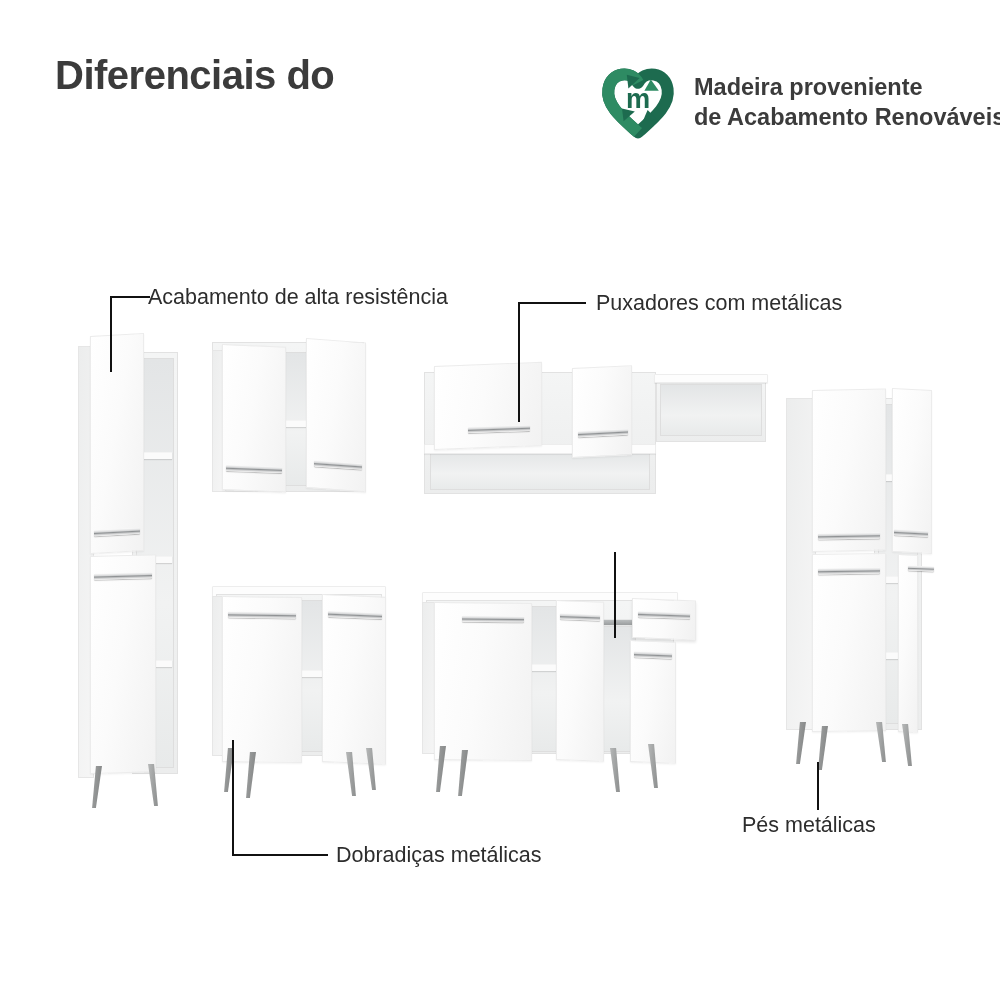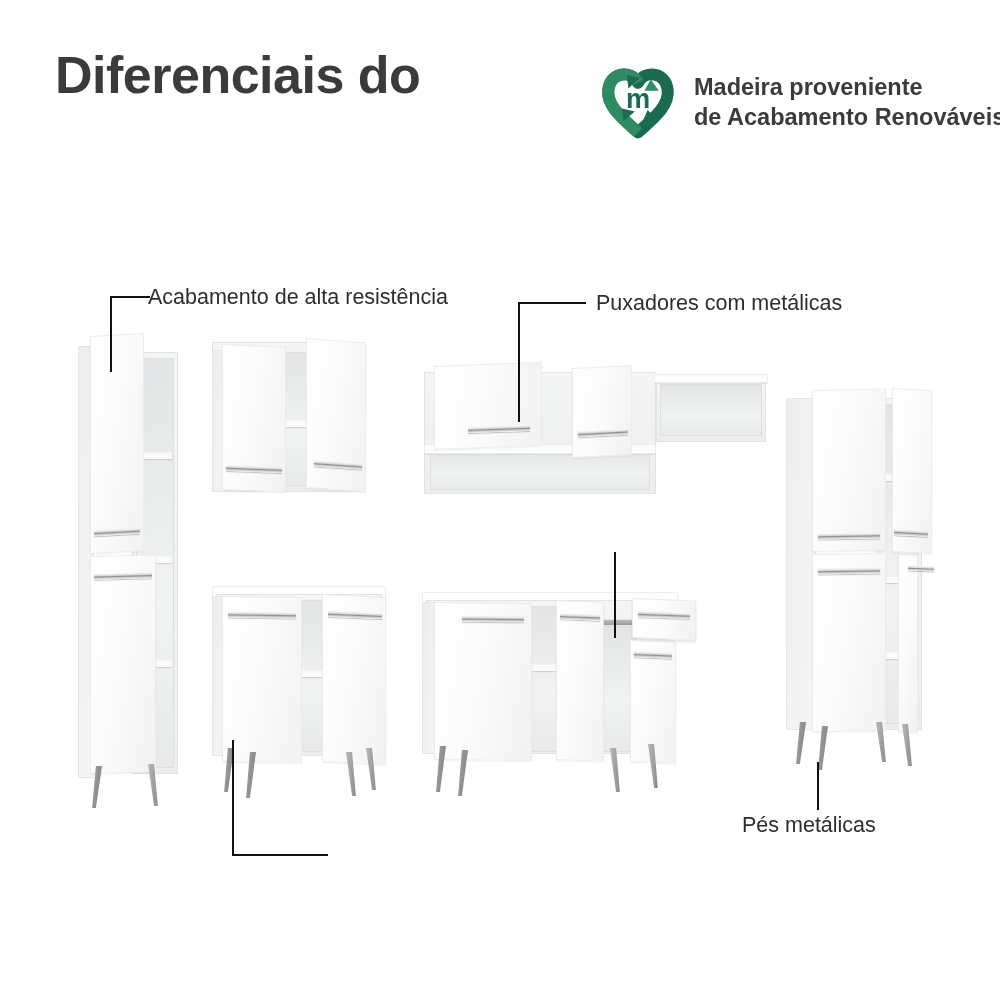--- a/index.html
+++ b/index.html
@@ -8,21 +8,21 @@
     background:#ffffff;
     font-family:"Liberation Sans","DejaVu Sans",sans-serif;
     overflow:hidden;
     position:relative;
   }
   .stage{position:absolute;left:0;top:0;width:1000px;height:1000px;}
 
   
   .title{
     position:absolute;left:55px;top:44px;width:480px;
-    font-size:52px;line-height:62px;font-weight:bold;
+    font-size:40px;line-height:62px;font-weight:bold;
     color:#3b3b3b;letter-spacing:-0.5px;
   }
   .logo-wrap{
     position:absolute;left:598px;top:62px;
     display:flex;align-items:center;gap:16px;
   }
   .logo-mark{width:80px;height:80px;flex:0 0 80px;}
   .logo-text{
     font-size:23.5px;line-height:30px;font-weight:bold;color:#3b3b3b;
     white-space:nowrap;
@@ -259,19 +259,20 @@
   <div class="callout-label" style="left:596px;top:291px;">Puxadores com metálicas</div>
 
   <div class="leader">
     <div class="leader-v" style="left:614px;top:552px;height:86px;"></div>
   </div>
 
   <div class="leader">
     <div class="leader-v" style="left:232px;top:740px;height:114px;"></div>
     <div class="leader-h" style="left:232px;top:854px;width:96px;"></div>
   </div>
+  <div class="callout-label" style="left:336px;top:843px;">Dobradiças metálicas</div>
 
   <div class="leader">
     <div class="leader-v" style="left:817px;top:762px;height:48px;"></div>
   </div>
   <div class="callout-label" style="left:742px;top:813px;">Pés metálicas</div>
 
 </div>
 
 </body></html>

